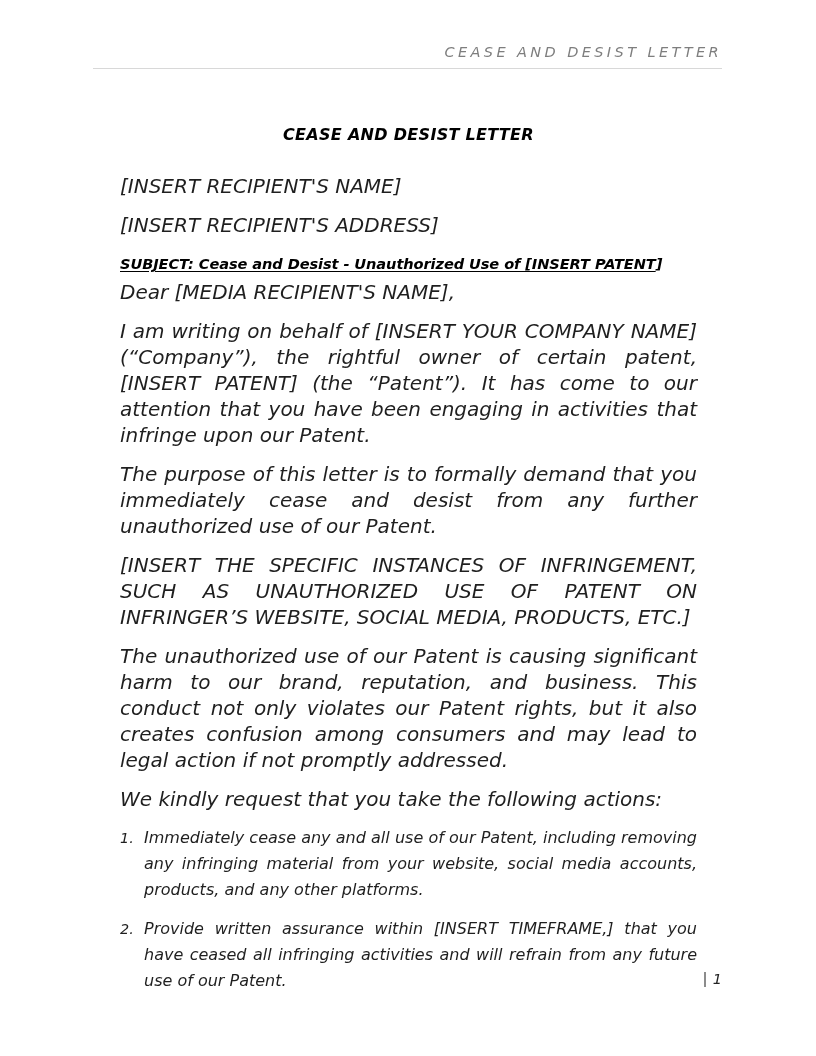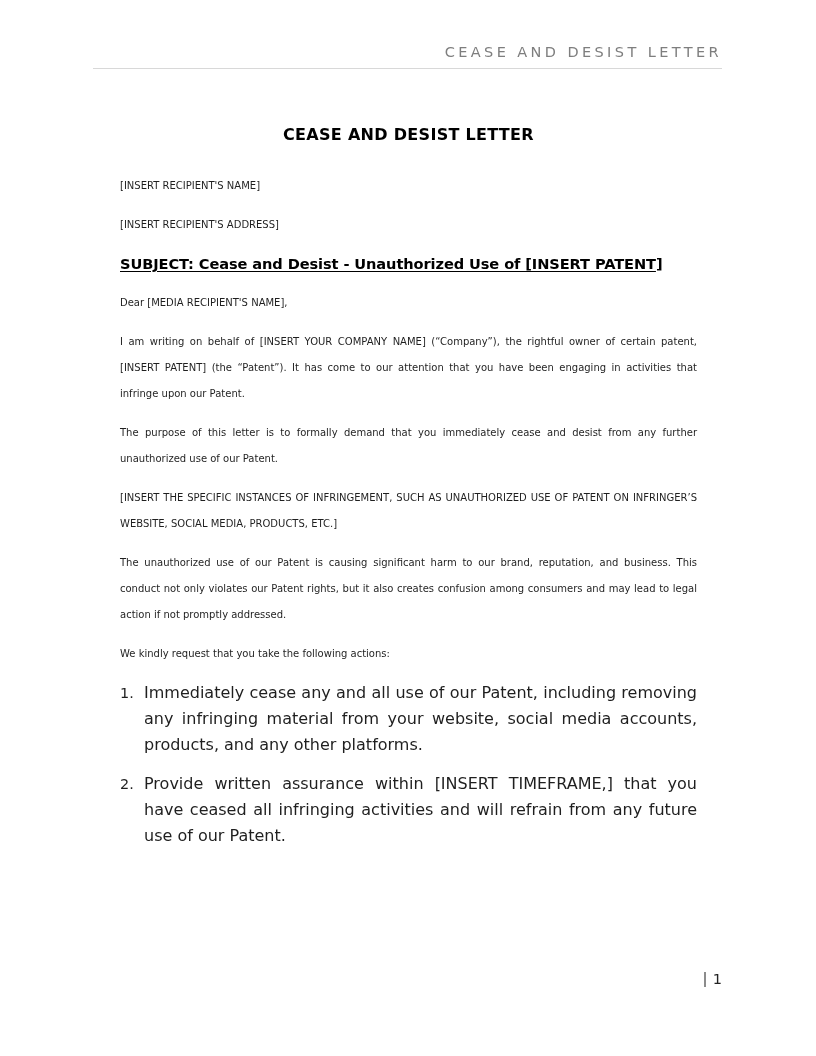--- a/index.html
+++ b/index.html
@@ -13,20 +13,21 @@
     position: relative;
     font-family: "DejaVu Sans", sans-serif;
     color: #1a1a1a;
     overflow: hidden;
   }
 
   .page {
     position: absolute;
     inset: 0;
     background: #ffffff;
+    font-style: italic;
   }
 
   
   .doc-header {
     position: absolute;
     left: 93px;
     top: 42px;
     width: 629px;
     box-sizing: border-box;
   }
@@ -59,35 +60,35 @@
     font-size: 16px;
     font-weight: bold;
     letter-spacing: 0.3px;
     color: #000000;
     margin: 0 0 27px 0;
     line-height: 22px;
   }
 
   p.para {
     margin: 0 0 13px 0;
-    font-size: 10px;
+    font-size: 20px;
     line-height: 26px;
     color: #1f1f1f;
     text-align: justify;
     text-justify: inter-word;
   }
   p.para.left {
     text-align: left;
   }
   p.para:last-child {
     margin-bottom: 0;
   }
 
   .subject-line {
-    margin: 0 0 13px 0;
+    margin: 0 0 2px 0;
     font-size: 14.6px;
     line-height: 26px;
     font-weight: bold;
     color: #000000;
     text-align: left;
     letter-spacing: -0.1px;
   }
   .subject-line .u {
     text-decoration: underline;
     text-underline-offset: 2px;

